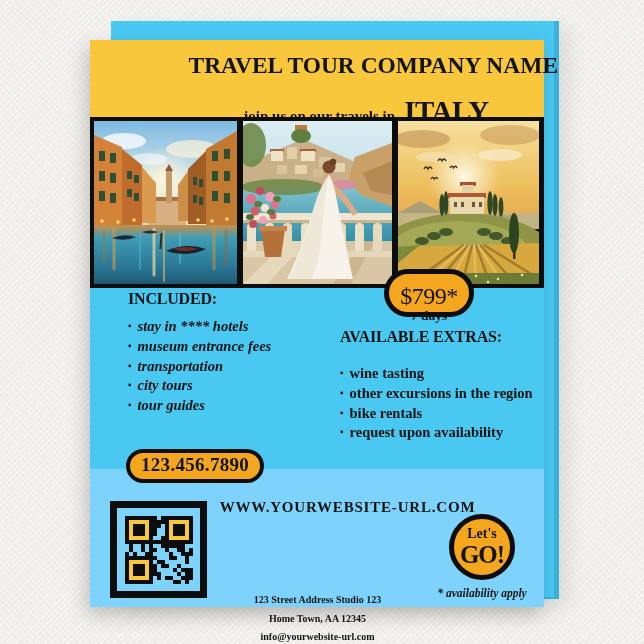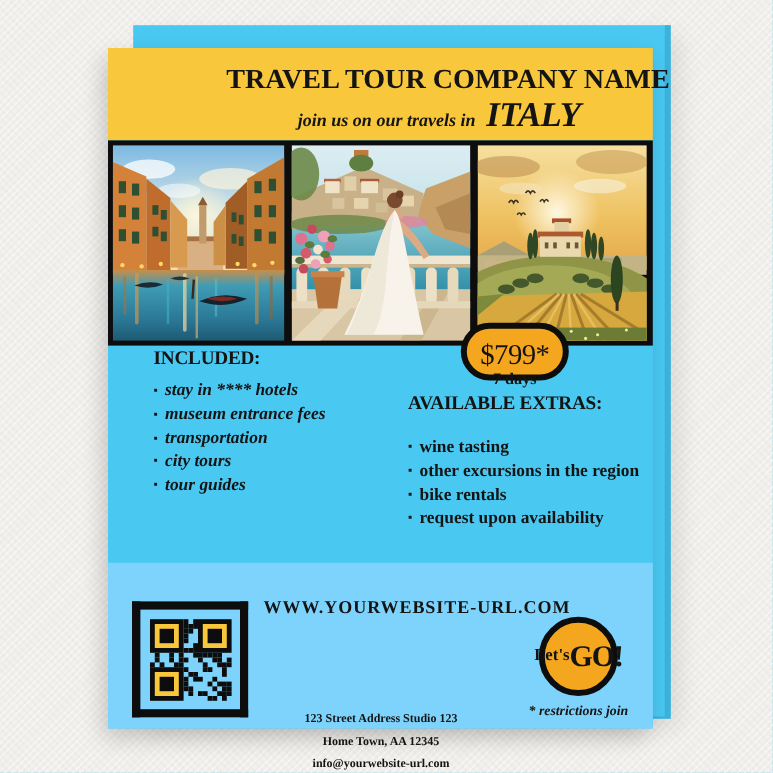--- a/index.html
+++ b/index.html
@@ -29,21 +29,21 @@
     background:radial-gradient(circle at 34% 28%, #f2bc72 0%, #dd913c 40%, #b36018 72%, #7e3f0d 100%);
     border:3px solid #8a5a1e; z-index:6;
     box-shadow: inset 0 0 0 2px rgba(255,225,160,.45), 0 2px 4px rgba(0,0,0,.25);
     display:flex; flex-direction:column; align-items:center; justify-content:center;
     color:#241303; text-align:center; line-height:1;
   }
   .logo .l1,.logo .l3 { font-size:11px; font-weight:bold; letter-spacing:2px; }
   .logo .l2 { font-size:17px; font-weight:bold; letter-spacing:2px; margin:2px 0; }
   .title-wrap { position:absolute; left:102px; top:13px; width:348px; text-align:center; }
   .title-wrap h1 { font-size:23px; font-weight:bold; letter-spacing:0; transform:scaleX(1.02); white-space:nowrap; }
-  .sub-row { display:flex; align-items:baseline; justify-content:center; gap:9px; margin-top:1px;font-style:italic; }
+  .sub-row { display:flex; align-items:baseline; justify-content:center; gap:9px; margin-top:16px; }
   .sub-row .join { font-size:15px; font-weight:bold; }
   .sub-row .dest { font-size:29px; font-weight:bold; letter-spacing:-.5px; }
   
   .band { position:absolute; left:0; top:77px; width:454px; height:171px; background:#0d0d0d;
           display:flex; gap:6px; padding:4px 5px 4px 4px; }
   .band svg { height:163px; display:block; }
   
   .price-pill {
     position:absolute; left:294px; top:229px; width:90px; height:48px; z-index:7;
     background:#F4A61E; border:5px solid #0d0d0d; border-radius:24px;
@@ -70,21 +70,21 @@
   
   .footer { position:absolute; left:0; top:429px; width:454px; height:138px; background:#7dd3fc; }
   .qr { position:absolute; left:20px; top:32px; width:97px; height:97px; }
   .website { position:absolute; left:110px; top:30px; width:295px; text-align:center;
              font-size:15px; font-weight:bold; letter-spacing:.8px; white-space:nowrap; }
   .addr { position:absolute; left:100px; top:82px; width:255px; text-align:center;
           font-size:10px; font-weight:bold; line-height:18.5px;margin-top:40px; }
   .go-badge {
     position:absolute; left:359px; top:45px; width:66px; height:66px; border-radius:50%;
     background:#F4A61E; border:5px solid #0d0d0d;
-    display:flex; flex-direction:row; align-items:center; justify-content:center; line-height:1;
+    display:flex; flex-direction:column; align-items:center; justify-content:center; line-height:1;
   }
   .go-badge .g1 { font-size:14px; font-weight:bold; }
   .go-badge .g2 { font-size:25px; font-weight:bold; margin-top:1px; letter-spacing:-1px; }
   .restrictions { position:absolute; left:325px; top:118px; width:134px; text-align:center;
                   font-size:11.5px; font-weight:bold; font-style:italic; }
 </style>
 </head>
 <body>
 
 <div class="sheet"></div>
@@ -359,20 +359,21 @@
   </ul>
 
   <div class="section-h ext-h">AVAILABLE EXTRAS:</div>
   <ul class="items ext-list">
     <li>wine tasting</li>
     <li>other excursions in the region</li>
     <li>bike rentals</li>
     <li>request upon availability</li>
   </ul>
 
+  <div class="phone-pill">123.456.7890</div>
 
   <div class="footer">
     <svg id="qr-svg" class="qr" viewBox="0 0 97 97">
         <rect x="0" y="0" width="97" height="7" fill="#0D0D0D"></rect>
         <rect x="0" y="90" width="97" height="7" fill="#0D0D0D"></rect>
         <rect x="0" y="0" width="7" height="97" fill="#0D0D0D"></rect>
         <rect x="90" y="0" width="7" height="97" fill="#0D0D0D"></rect>
         <rect x="43" y="15" width="4" height="4" fill="#0D0D0D"></rect>
         <rect x="51" y="15" width="4" height="4" fill="#0D0D0D"></rect>
         <rect x="43" y="19" width="4" height="4" fill="#0D0D0D"></rect>
@@ -454,15 +455,15 @@
     <div class="website">WWW.YOURWEBSITE-URL.COM</div>
     <div class="addr">
       <div>123 Street Address Studio 123</div>
       <div>Home Town, AA 12345</div>
       <div>info@yourwebsite-url.com</div>
     </div>
     <div class="go-badge">
       <div class="g1">Let's</div>
       <div class="g2">GO!</div>
     </div>
-    <div class="restrictions">* restrictions join</div>
+    <div class="restrictions">* availability apply</div>
   </div>
 </div>
 
 </body></html>

